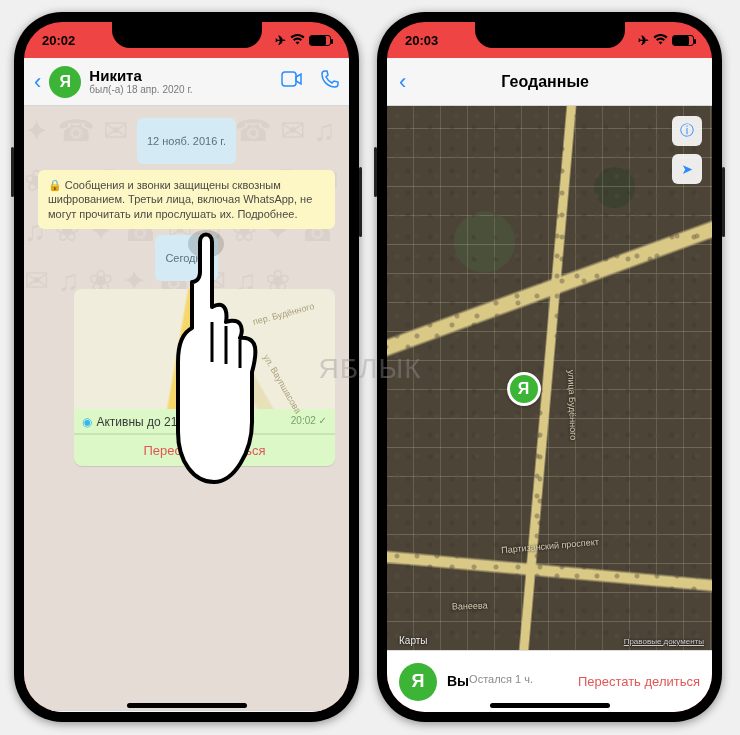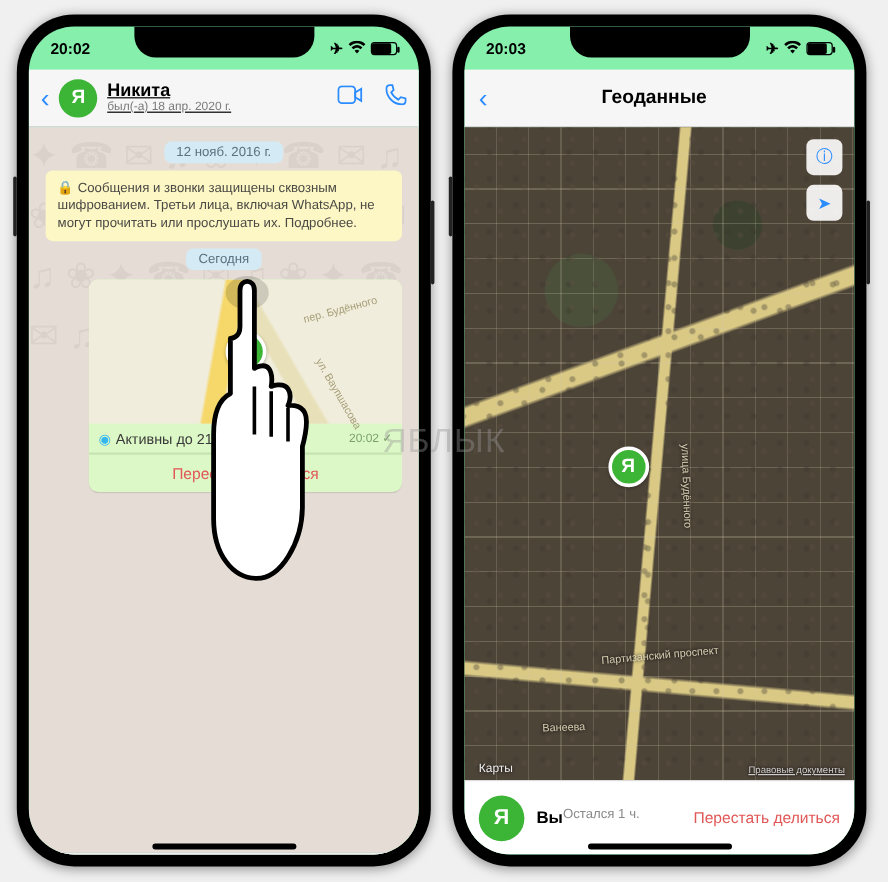--- a/index.html
+++ b/index.html
@@ -20,21 +20,21 @@
     position: relative;
   }
   .phone::before, .phone::after {
     content:""; position:absolute; top:50%; width:3px; height:60px;
     background:#222; border-radius:2px; transform:translateY(-50%);
   }
   .phone::before { left:-3px; top:160px; height:50px; }
   .phone::after  { right:-3px; top:190px; height:70px; }
   .screen {
     width:100%; height:100%;
-    background:#86efac;
+    background:#ef4444;
     border-radius:38px;
     overflow:hidden;
     position:relative;
   }
   .notch {
     position:absolute; top:0; left:50%; transform:translateX(-50%);
     width:150px; height:26px; background:#000;
     border-bottom-left-radius:18px; border-bottom-right-radius:18px;
     z-index:50;
   }
@@ -57,27 +57,27 @@
   }
   .wa-header {
     height:48px; background:#f6f6f6; border-bottom:1px solid #d6d6d6;
     display:flex; align-items:center; padding:0 10px; gap:8px;
     position:relative; z-index:2;
   }
   .back-arrow { color:#2a8cff; font-size:22px; font-weight:300; }
   .avatar { width:32px; height:32px; border-radius:50%; background:#3cb436;
     display:flex; align-items:center; justify-content:center;
     color:#fff; font-weight:700; font-size:16px; }
-  .name-block { flex:1; display:flex; flex-direction:column; line-height:1.1;text-decoration:underline; }
+  .name-block { flex:1; display:flex; flex-direction:column; line-height:1.1; }
   .contact-name { font-weight:600; font-size:15px; }
   .last-seen { font-size:10px; color:#7a7a7a; }
   .hdr-icon { color:#2a8cff; font-size:18px; margin-left:10px; }
   .chat-body { position:relative; z-index:1; padding:8px 10px 0 10px; }
   .date-pill {
-    display:table; margin:4px auto; padding:3px 10px; border-radius:6px;
+    display:table; margin:4px auto; padding:17px 10px; border-radius:6px;
     background:#d4eaf4; color:#5a7380; font-size:11px;
   }
   .enc-box {
     background:#fdf6c5; border-radius:6px; padding:8px 10px; margin:6px 4px;
     color:#4a4a45; font-size:11px; line-height:1.3;
   }
   .loc-bubble {
     background:#dcf8c6; border-radius:8px; margin:8px 4px 0 40px;
     box-shadow:0 1px 0 rgba(0,0,0,.1); overflow:hidden; position:relative;
   }

